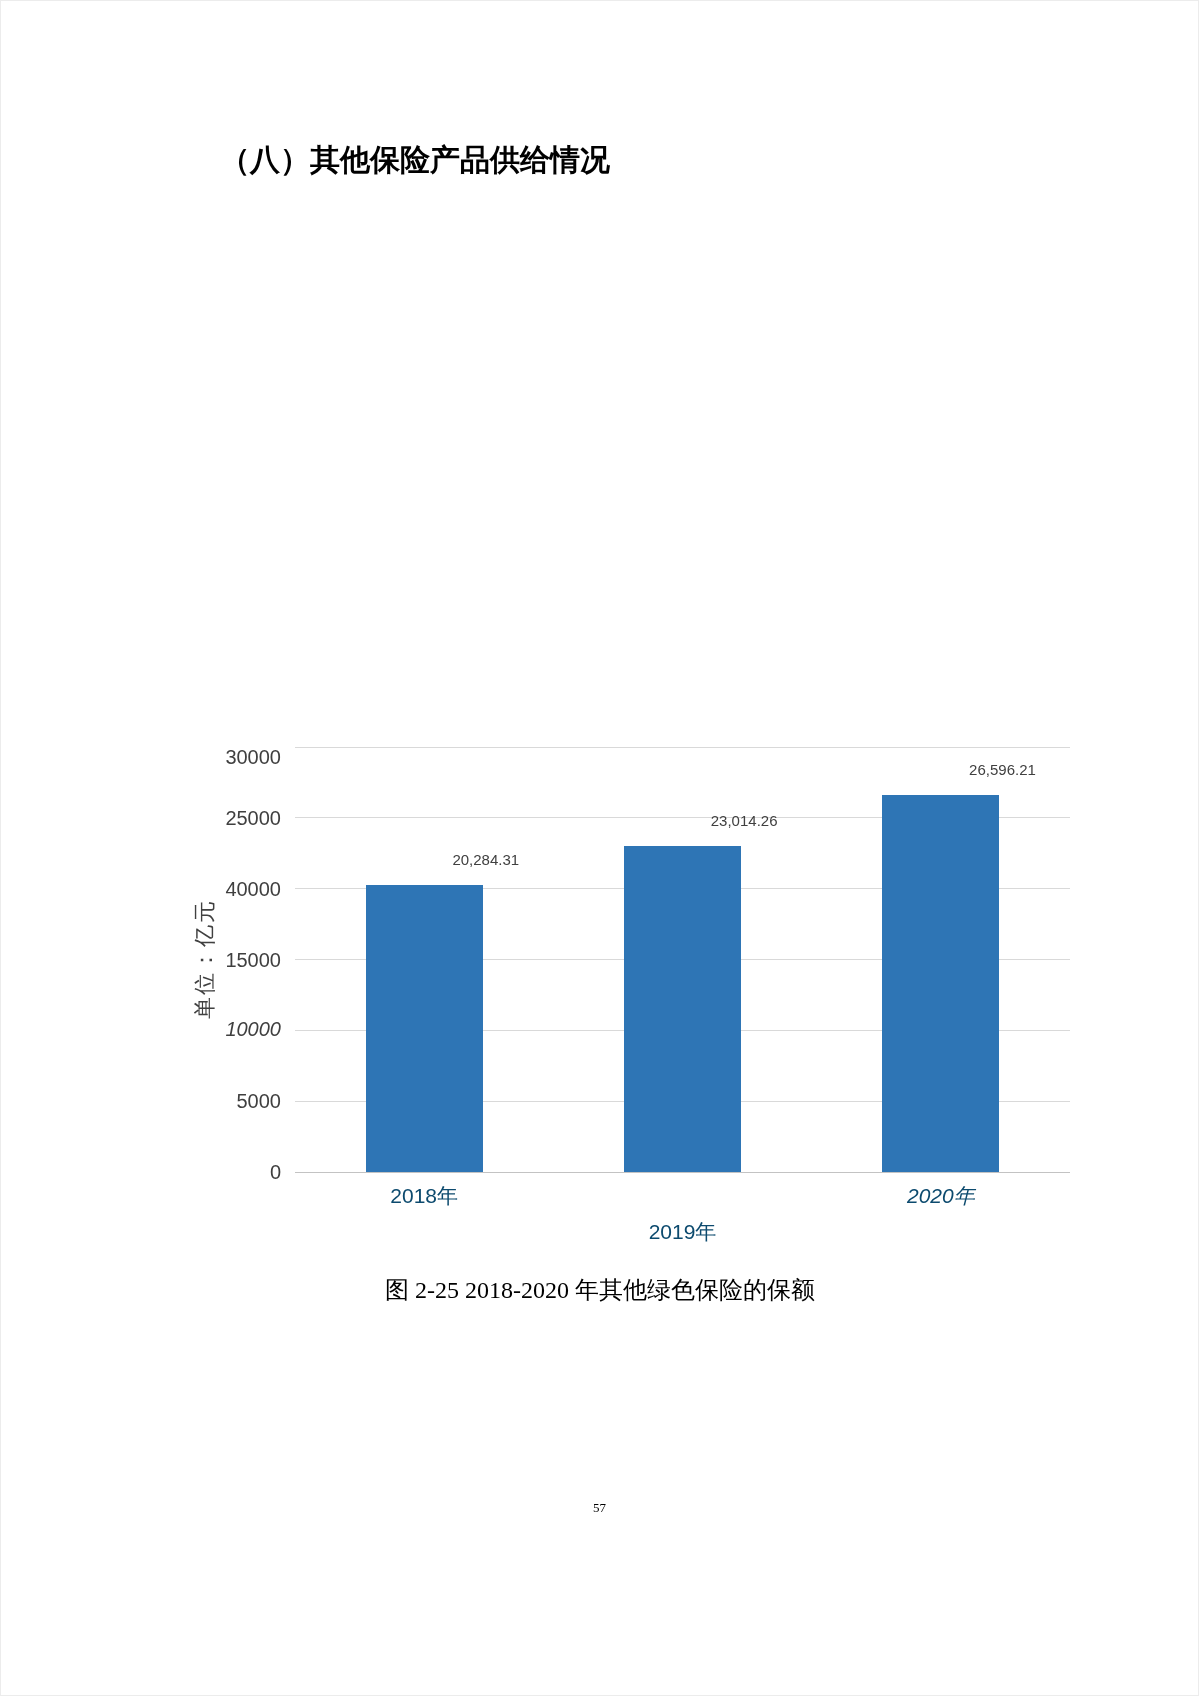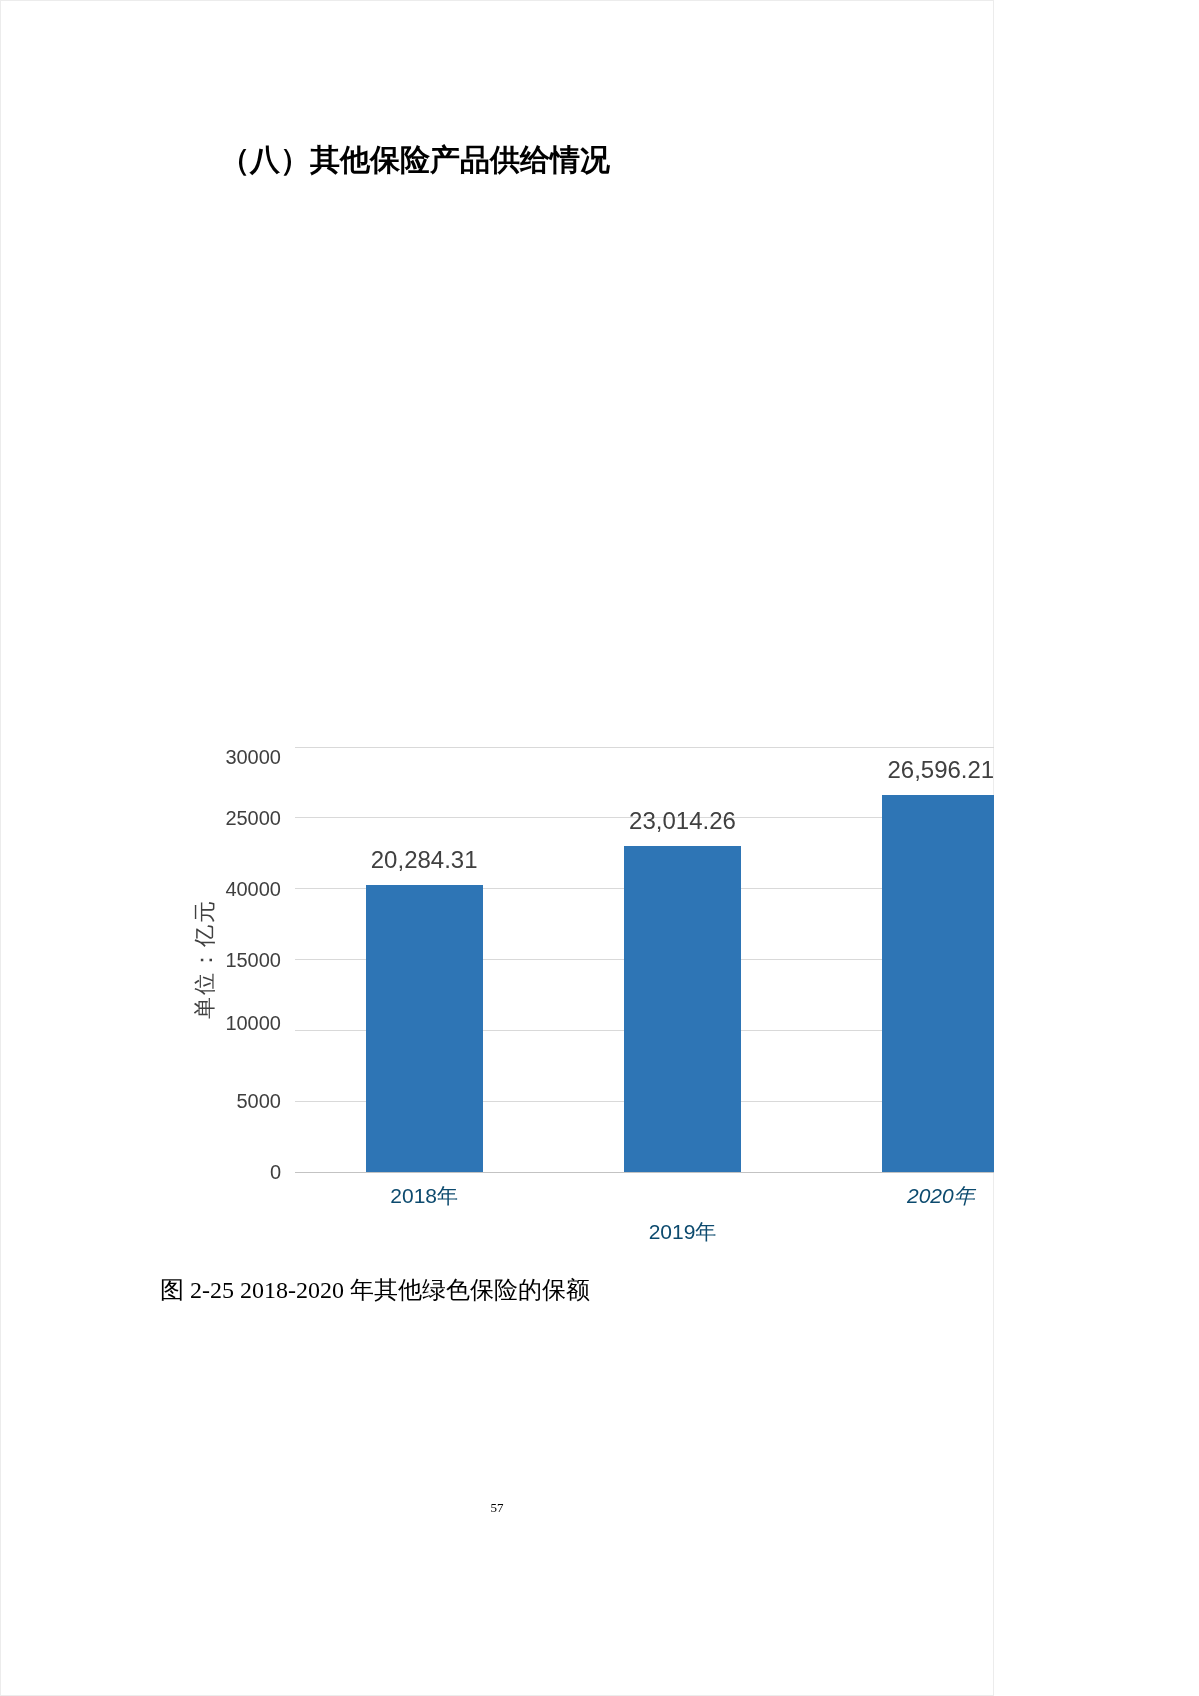--- a/index.html
+++ b/index.html
@@ -1,18 +1,18 @@
 <!DOCTYPE html>
 <html><head>
 <meta charset="utf-8">
 <style>
   html, body { margin: 0; padding: 0; background: #ffffff; }
   .page {
     position: relative;
-    width: 994px;
+    width: 1199px;
     height: 1696px;
     background: #ffffff;
     outline: 1px solid #ececec;
     outline-offset: -1px;
     overflow: hidden;
     font-family: "Liberation Serif", "DejaVu Serif", serif;
     color: #000;
   }
   .content {
     position: absolute;
@@ -58,22 +58,22 @@
     line-height: 22px;
     color: #3f3f3f;
   }
   .bar {
     position: absolute;
     background: #2e75b5;
   }
   .bar-label {
     position: absolute;
     width: 190px;
-    text-align: center;
-    font-size: 24px;
+    text-align: right;
+    font-size: 15px;
     line-height: 22px;
     color: #404040;
   }
   .x-label {
     position: absolute;
     top: 437px;
     width: 190px;
     text-align: center;
     font-size: 21px;
     line-height: 24px;
@@ -87,21 +87,21 @@
     white-space: nowrap;
     font-size: 22px;
     letter-spacing: 2px;
     color: #404040;
   }
   .figure-caption {
     position: absolute;
     left: 160px;
     top: 1272px;
     width: 880px;
-    text-align: left;
+    text-align: center;
     font-size: 24px;
     line-height: 36px;
   }
   .page-number {
     position: absolute;
     left: 0;
     top: 1500px;
     width: 100%;
     text-align: center;
     font-size: 13px;
@@ -120,21 +120,21 @@
     <div class="y-title">单位：亿元</div>
   <div class="gridline" style="top: -0.5px;"></div>
       <div class="y-tick" style="top: -11px; margin-top: 10px;">30000</div>
       <div class="gridline" style="top: 70.3333px;"></div>
       <div class="y-tick" style="top: 59.8333px;">25000</div>
       <div class="gridline" style="top: 141.167px;"></div>
       <div class="y-tick" style="top: 130.667px;">40000</div>
       <div class="gridline" style="top: 212px;"></div>
       <div class="y-tick" style="top: 201.5px;">15000</div>
       <div class="gridline" style="top: 282.833px;"></div>
-      <div class="y-tick" style="top: 265px;">10000</div>
+      <div class="y-tick" style="top: 271px; font-style: italic;">10000</div>
       <div class="gridline" style="top: 353.667px;"></div>
       <div class="y-tick" style="top: 343.167px;">5000</div>
       <div class="gridline baseline" style="top: 424.5px;"></div>
       <div class="y-tick" style="top: 414px;">0</div>
       <div class="bar" style="left: 70.6667px; top: 137.639px; width: 117px; height: 287.361px; background: rgb(46, 117, 181);"></div>
       <div class="bar-label" style="left: 34.1667px; top: 101.639px;">20,284.31</div>
       <div class="x-label" style="left: 34.1667px;">2018年</div>
       <div class="bar" style="left: 329px; top: 98.9647px; width: 117px; height: 326.035px; background: rgb(46, 117, 181);"></div>
       <div class="bar-label" style="left: 292.5px; top: 62.9646px;">23,014.26</div>
       <div class="x-label" style="left: 292.5px; margin-top: 36px;">2019年</div>

